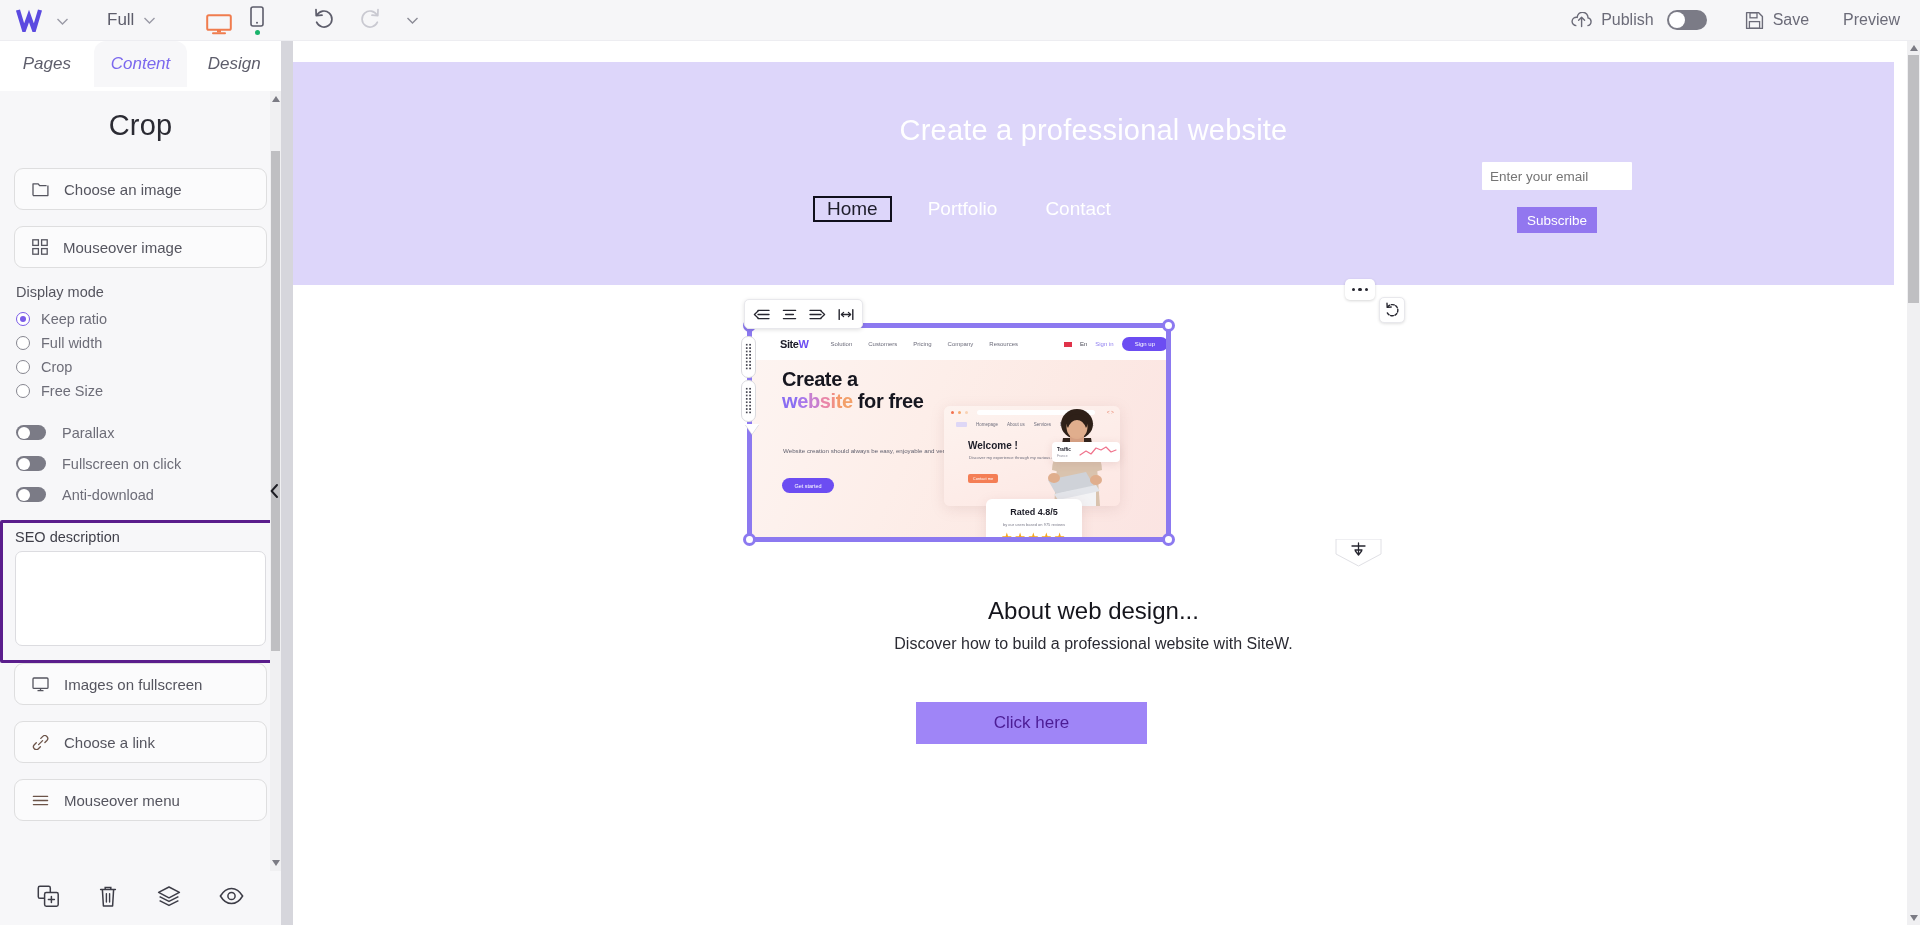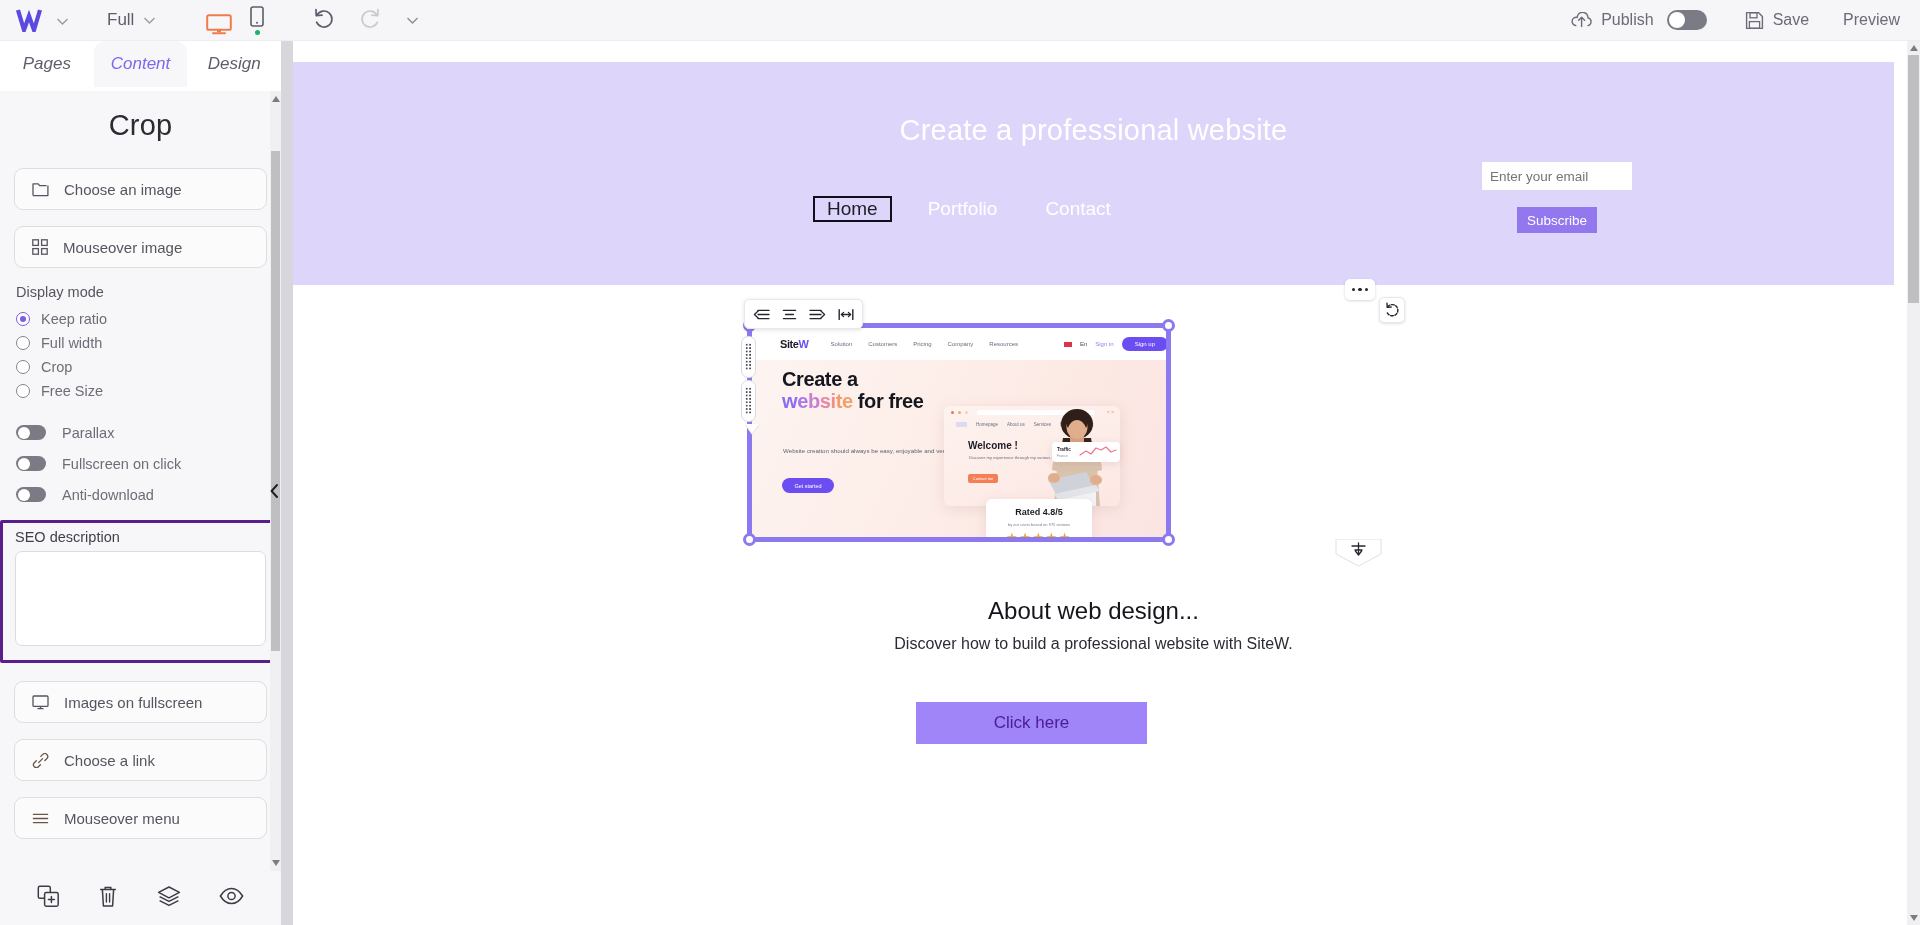--- a/index.html
+++ b/index.html
@@ -328,21 +328,21 @@
     position: absolute; left: 96px; top: 2px; width: 72px; height: 98px;
   }
   .sw-traffic {
     position: absolute; left: 300px; top: 78px; width: 68px; height: 20px;
     background: #fff; border-radius: 4px; box-shadow: 0 2px 8px rgba(170,120,120,.2);
     overflow: hidden;
   }
   .sw-tlabel { position: absolute; left: 5px; top: 5px; font-size: 4.6px; font-weight: 700; color: #1c1c27; }
   .sw-tsub { position: absolute; left: 5px; top: 12px; font-size: 3.4px; color: #8e8e9c; }
   .sw-rated {
-    position: absolute; left: 234px; top: 139px; width: 106px; height: 57px;
+    position: absolute; left: 234px; top: 139px; width: 96px; height: 57px;
     background: #fff; border-radius: 6px; box-shadow: 0 3px 12px rgba(170,120,120,.18);
   }
   .sw-rtitle { position: absolute; left: 0; right: 0; top: 8px; text-align: center; font-size: 9px; font-weight: 700; color: #1c1c27; }
   .sw-rsub { position: absolute; left: 0; right: 0; top: 23px; text-align: center; font-size: 4px; color: #7b7b8a; }
   .sw-stars { position: absolute; left: 0; right: 0; top: 31px; text-align: center; font-size: 13px; color: #f5a623; letter-spacing: 1.5px; }
 </style>
 </head>
 <body>
 
 <div id="topbar">
@@ -483,21 +483,21 @@
     <div class="toggle-row">
       <span class="tgl"></span>
       <span>Anti-download</span>
     </div>
 
     <div id="seo-box">
       <div class="seo-lbl">SEO description</div>
       <textarea id="seo-ta" placeholder="" style=""></textarea>
     </div>
 
-    <div class="pbtn" style="margin-top:18px;">
+    <div class="pbtn" style="">
       <svg width="17" height="15" viewBox="0 0 17 15">
         <rect x="1" y="1" width="15" height="10.4" rx="1" fill="none" stroke="#55555f" stroke-width="1.3"></rect>
         <path d="M5.5 13.6 H11.5" stroke="#55555f" stroke-width="1.3"></path>
         <path d="M8.5 11.4 V13.6" stroke="#55555f" stroke-width="1.3"></path>
       </svg>
       <span>Images on fullscreen</span>
     </div>
 
     <div class="pbtn">
       <svg width="17" height="15" viewBox="0 0 17 15">

